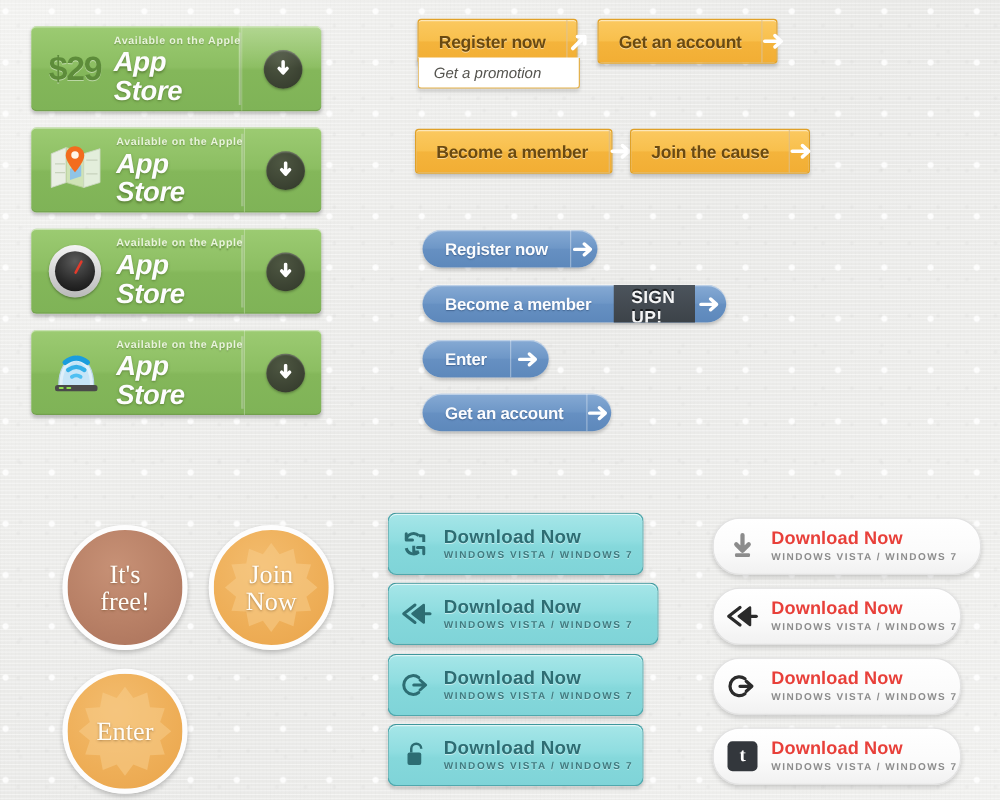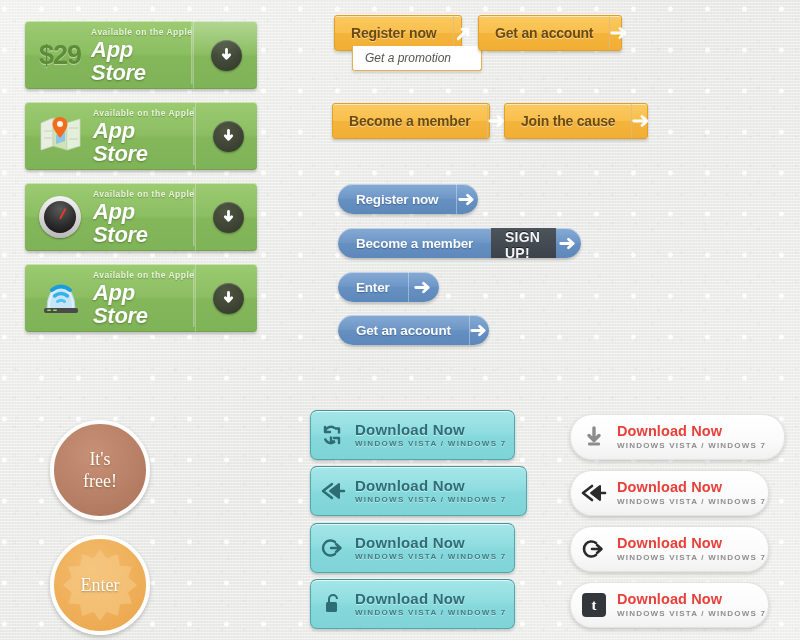--- a/index.html
+++ b/index.html
@@ -114,21 +114,21 @@
     display:flex;align-items:center;justify-content:center;text-align:center;
     border:4px solid #fdfdfd;
     box-shadow:0 2px 4px rgba(0,0,0,.22);
     font-family:"Liberation Serif", serif;
   }
   .badge .star{
     position:absolute;left:50%;top:50%;width:74px;height:74px;transform:translate(-50%,-50%);
     opacity:.55;
   }
   .badge span{
-    position:relative;z-index:2;font-size:18px;line-height:22px;color:#fffdf8;font-weight:normal;
+    position:relative;z-index:2;font-size:21px;line-height:22px;color:#fffdf8;font-weight:normal;
     text-shadow:0 1px 2px rgba(90,60,25,.45);
     text-align:center;
   }
   .badge.brown{background:radial-gradient(circle at 42% 32%,#c79176 0%,#b88066 55%,#a9715a 100%);}
   .badge.orange{background:radial-gradient(circle at 42% 32%,#f3bc6e 0%,#eeae57 60%,#e9a44b 100%);}
 
   
   .cbtn{
     position:absolute;width:203px;height:48px;border-radius:7px;
     background:linear-gradient(180deg,#a6e6e8 0%,#8fdde0 45%,#85d8db 55%,#7fd4d8 100%);
@@ -265,21 +265,21 @@
 
   <div class="obtn" style="left:334px;top:15px;width:126px;">
     <div class="lab">Register now</div>
     <div class="sep"></div>
     <div class="arr" style="width:46px;">
       <svg width="19" height="19" viewBox="0 0 20 20">
           <path d="M4.5 15.5 13 7M8.5 5.5H14.5V11.5" fill="none" stroke="#fff" stroke-width="3.2" stroke-linecap="round" stroke-linejoin="round"></path>
         </svg>
     </div>
   </div>
-  <div class="promo" style="left:352px;top:46px;width:104px;">Get a promotion</div>
+  <div class="promo" style="left:334px;top:46px;width:104px;">Get a promotion</div>
 
   <div class="obtn" style="left:478px;top:15px;width:142px;">
     <div class="lab">Get an account</div>
     <div class="sep"></div>
     <div class="arr" style="width:44px;">
       <svg width="20" height="16" viewBox="0 0 22 16">
           <path d="M2 8h13M11 3l5.5 5-5.5 5" fill="none" stroke="#fff" stroke-width="3.2" stroke-linecap="round" stroke-linejoin="round"></path>
         </svg>
     </div>
   </div>
@@ -339,20 +339,26 @@
     <div class="sep"></div>
     <div class="arr">
       <svg width="19" height="15" viewBox="0 0 22 16">
           <path d="M2 8h13M11 3l5.5 5-5.5 5" fill="none" stroke="#fff" stroke-width="3.2" stroke-linecap="round" stroke-linejoin="round"></path>
         </svg>
     </div>
   </div>
 
   <div class="badge brown" style="left:50px;top:420px;">
     <span><b style="font-weight:normal">It's</b><br><b style="font-weight:normal">free!</b></span>
+  </div>
+  <div class="badge orange" style="left:167px;top:420px;">
+    <svg class="star" viewBox="0 0 100 100">
+        <polygon fill="#f8cd8b" points="50,2 59,14 74,8 77,24 93,25 88,40 100,50 88,60 93,75 77,76 74,92 59,86 50,98 41,86 26,92 23,76 7,75 12,60 0,50 12,40 7,25 23,24 26,8 41,14"></polygon>
+      </svg>
+    <span><b style="font-weight:normal">Join</b><br><b style="font-weight:normal">Now</b></span>
   </div>
   <div class="badge orange" style="left:50px;top:535px;">
     <svg class="star" viewBox="0 0 100 100">
         <polygon fill="#f8cd8b" points="50,2 59,14 74,8 77,24 93,25 88,40 100,50 88,60 93,75 77,76 74,92 59,86 50,98 41,86 26,92 23,76 7,75 12,60 0,50 12,40 7,25 23,24 26,8 41,14"></polygon>
       </svg>
     <span>Enter</span>
   </div>
 
   <div class="cbtn" style="left:310px;top:410px;">
     <div class="ic">

